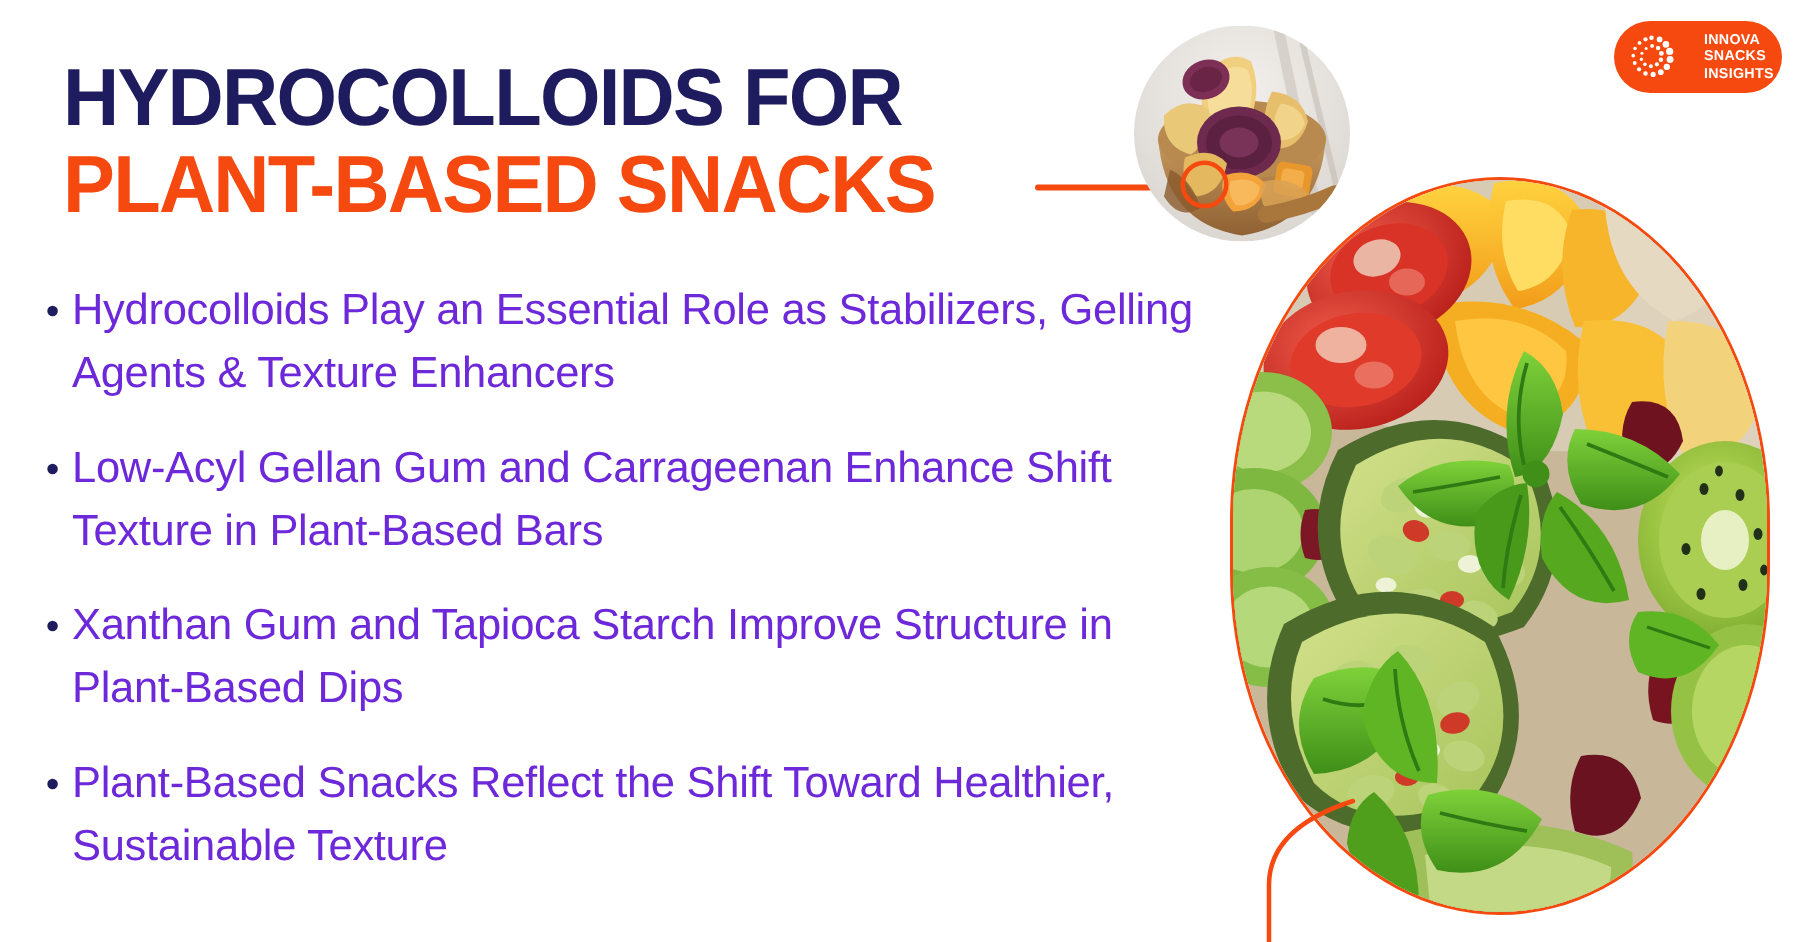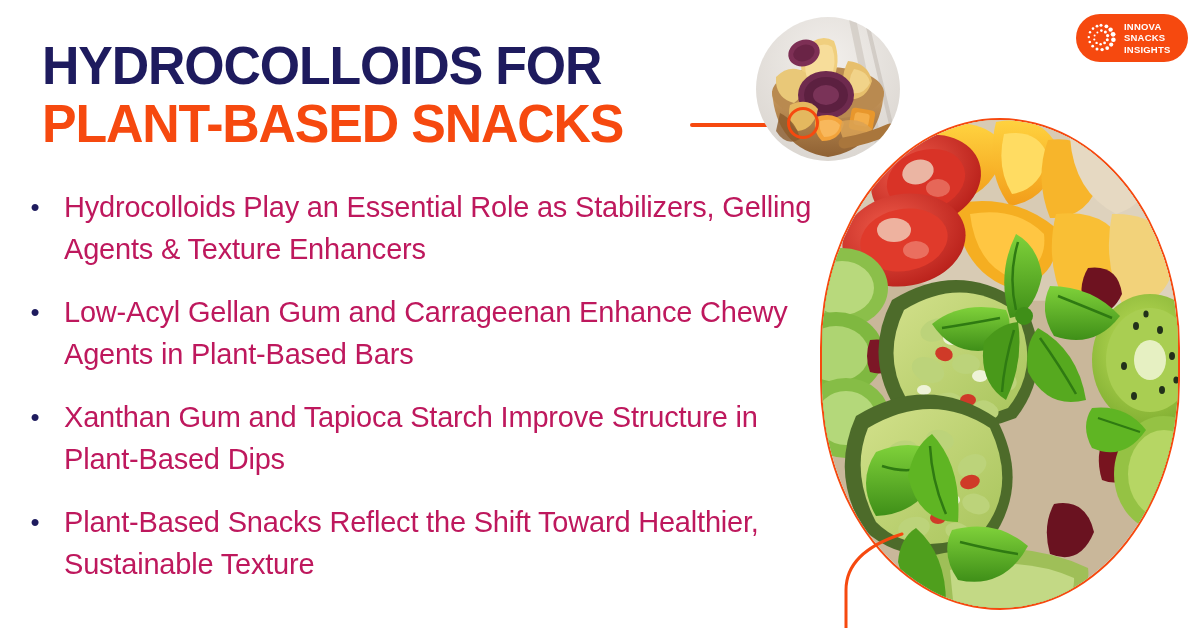--- a/index.html
+++ b/index.html
@@ -71,26 +71,25 @@
   .bullet-dot {
     flex: 0 0 auto;
     width: 26px;
     color: #1e1b5e;
     font-size: 26px;
     line-height: 42px;
     text-align: center;
   }
   .bullet-text {
     flex: 1 1 auto;
-    color: #be185d;
+    color: #6d28d9;
     font-size: 29px;
     line-height: 42px;
     font-weight: 400;
     letter-spacing: -0.2px;
-    margin-left: 16px;
   }
 
   
   .logo {
     position: absolute;
     right: 12px;
     top: 14px;
     width: 112px;
     height: 48px;
     background: #f6490f;
@@ -100,21 +99,21 @@
     padding-left: 8px;
     box-sizing: border-box;
   }
   .logo-mark {
     flex: 0 0 auto;
     width: 34px;
     height: 34px;
     position: relative;
   }
   .logo-text {
-    margin-left: 6px;
+    margin-left: 18px;
     color: #ffffff;
     font-weight: 700;
     font-size: 9.5px;
     line-height: 11.5px;
     letter-spacing: 0.2px;
   }
   .logo-text div { white-space: nowrap; }
 
   
   .chips-circle {
@@ -175,21 +174,21 @@
 
   <div class="bullets">
 
     <div class="bullet-row">
       <div class="bullet-dot">•</div>
       <div class="bullet-text">Hydrocolloids Play an Essential Role as Stabilizers, Gelling Agents &amp; Texture Enhancers</div>
     </div>
 
     <div class="bullet-row">
       <div class="bullet-dot">•</div>
-      <div class="bullet-text">Low-Acyl Gellan Gum and Carrageenan Enhance Chewy Agents in Plant-Based Bars</div>
+      <div class="bullet-text">Low-Acyl Gellan Gum and Carrageenan Enhance Shift Texture in Plant-Based Bars</div>
     </div>
 
     <div class="bullet-row">
       <div class="bullet-dot">•</div>
       <div class="bullet-text">Xanthan Gum and Tapioca Starch Improve Structure in Plant-Based Dips</div>
     </div>
 
     <div class="bullet-row">
       <div class="bullet-dot">•</div>
       <div class="bullet-text">Plant-Based Snacks Reflect the Shift Toward Healthier, Sustainable Texture</div>

